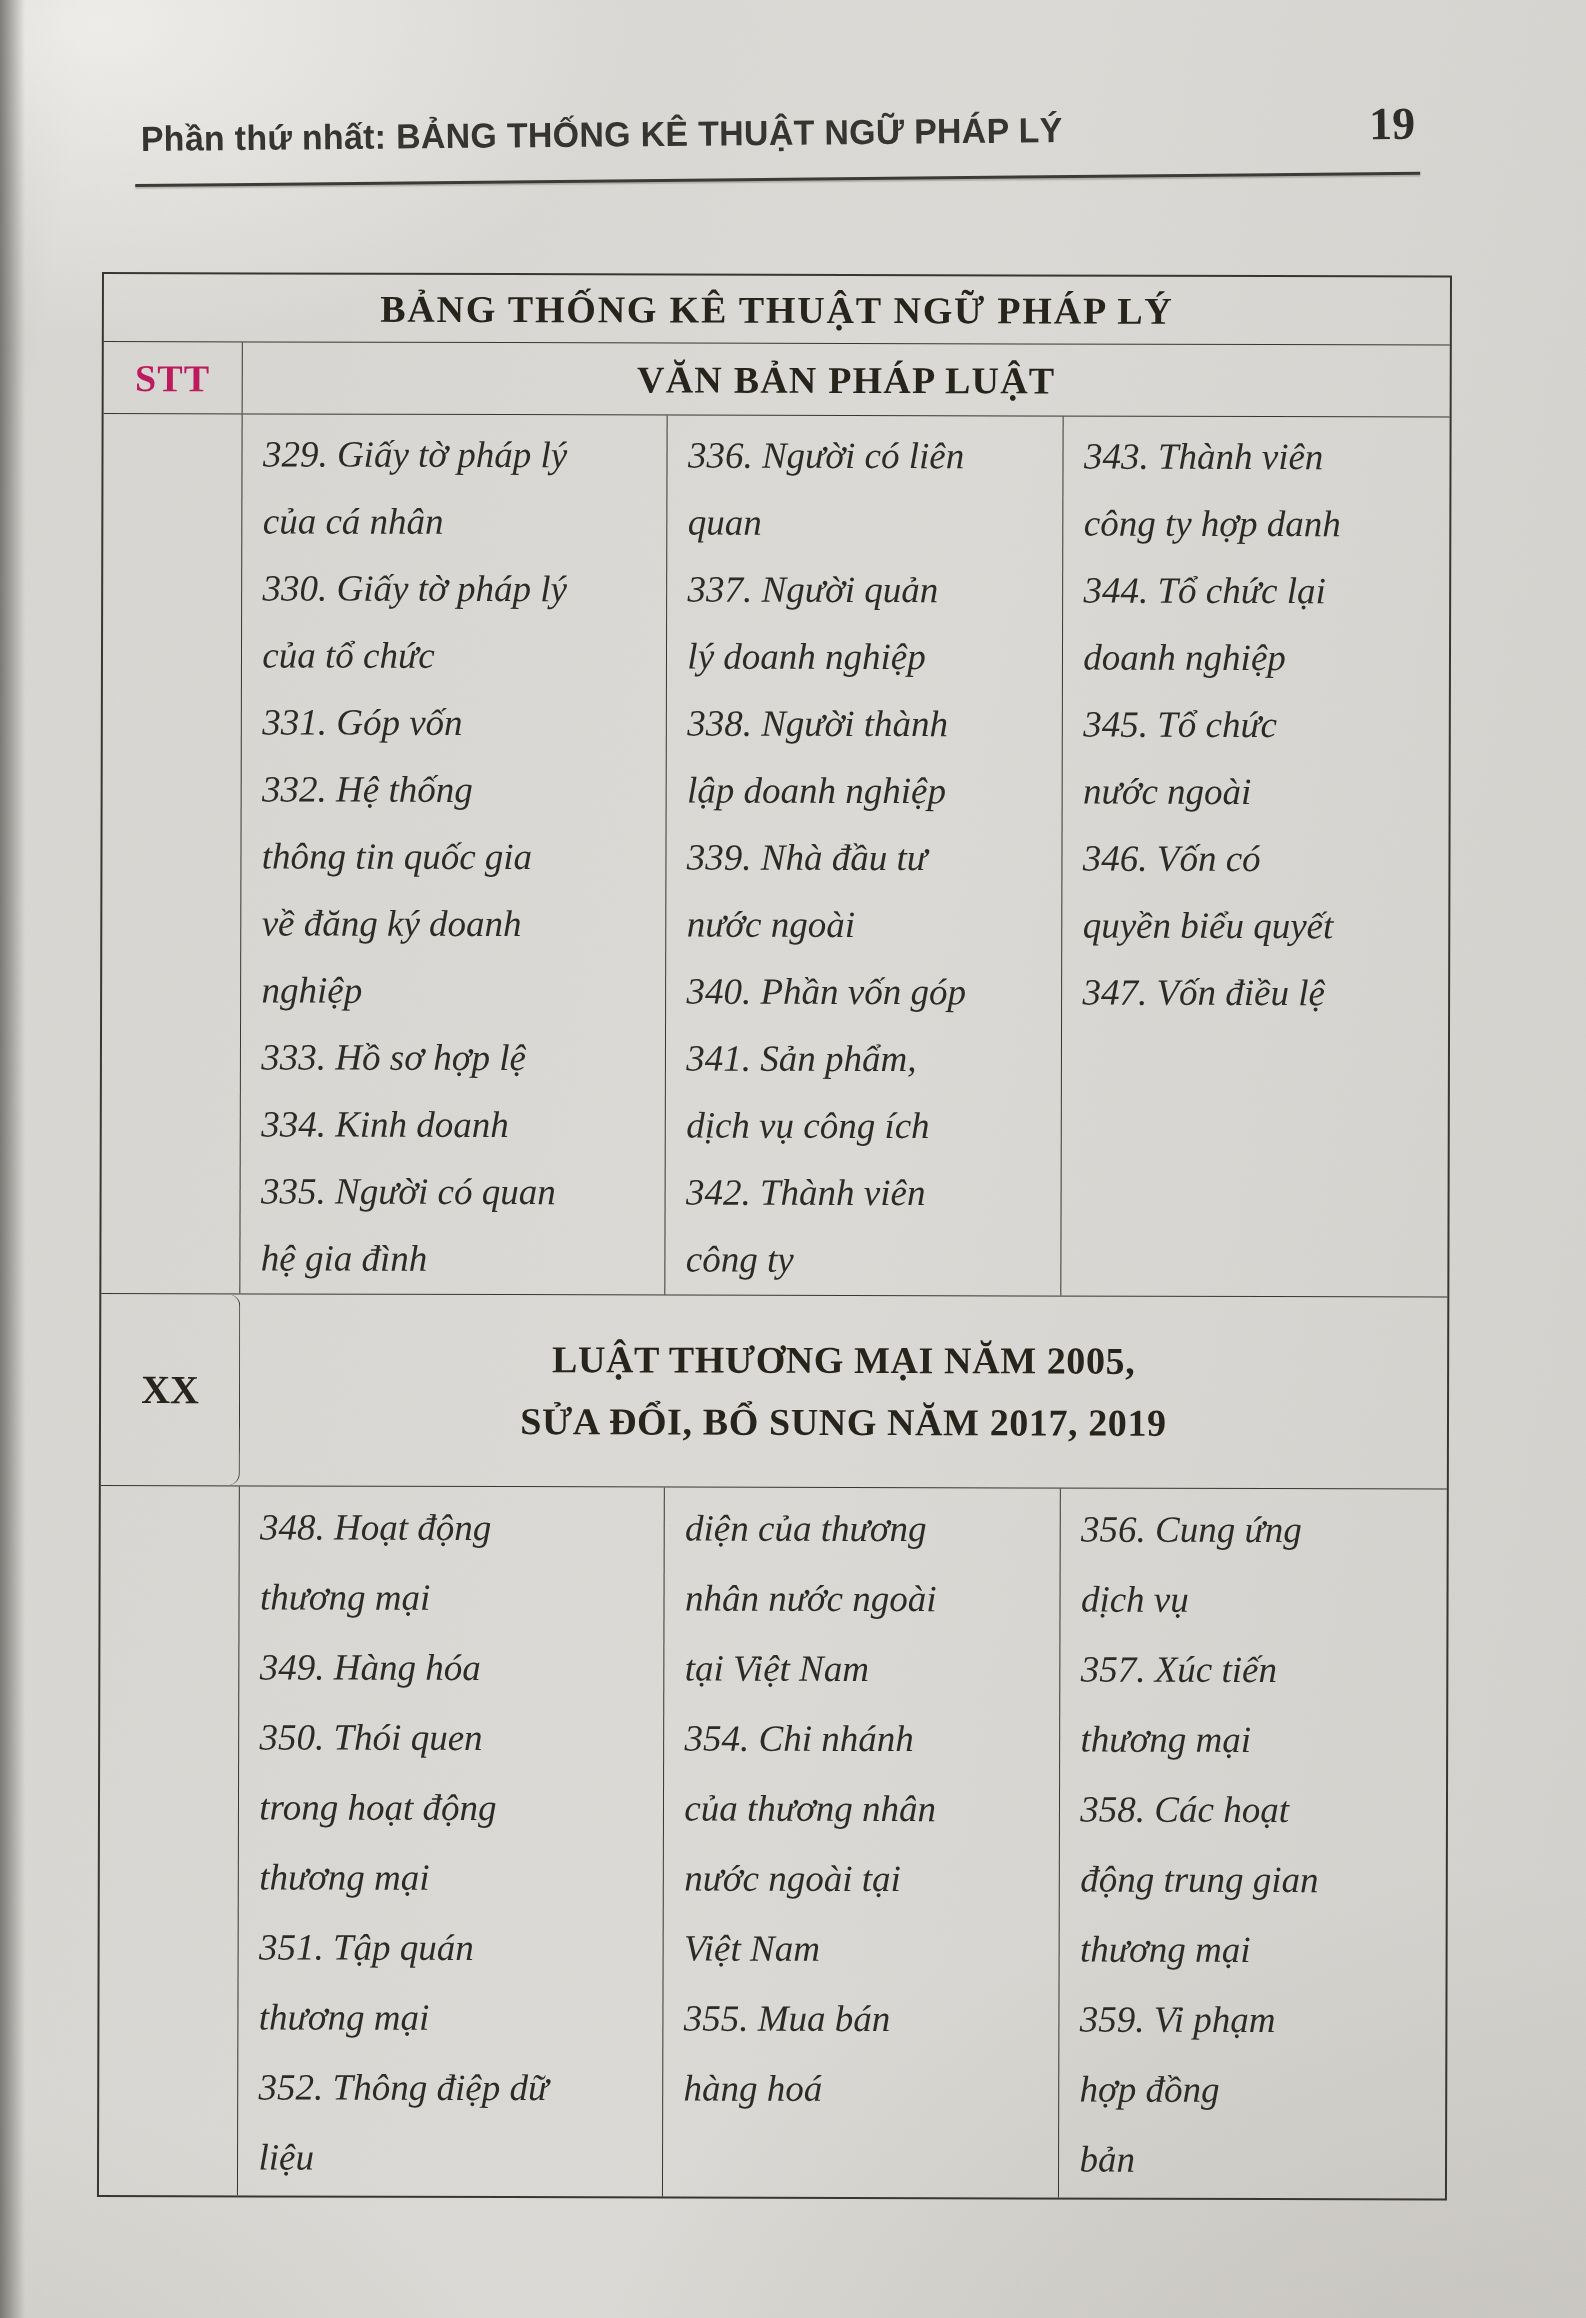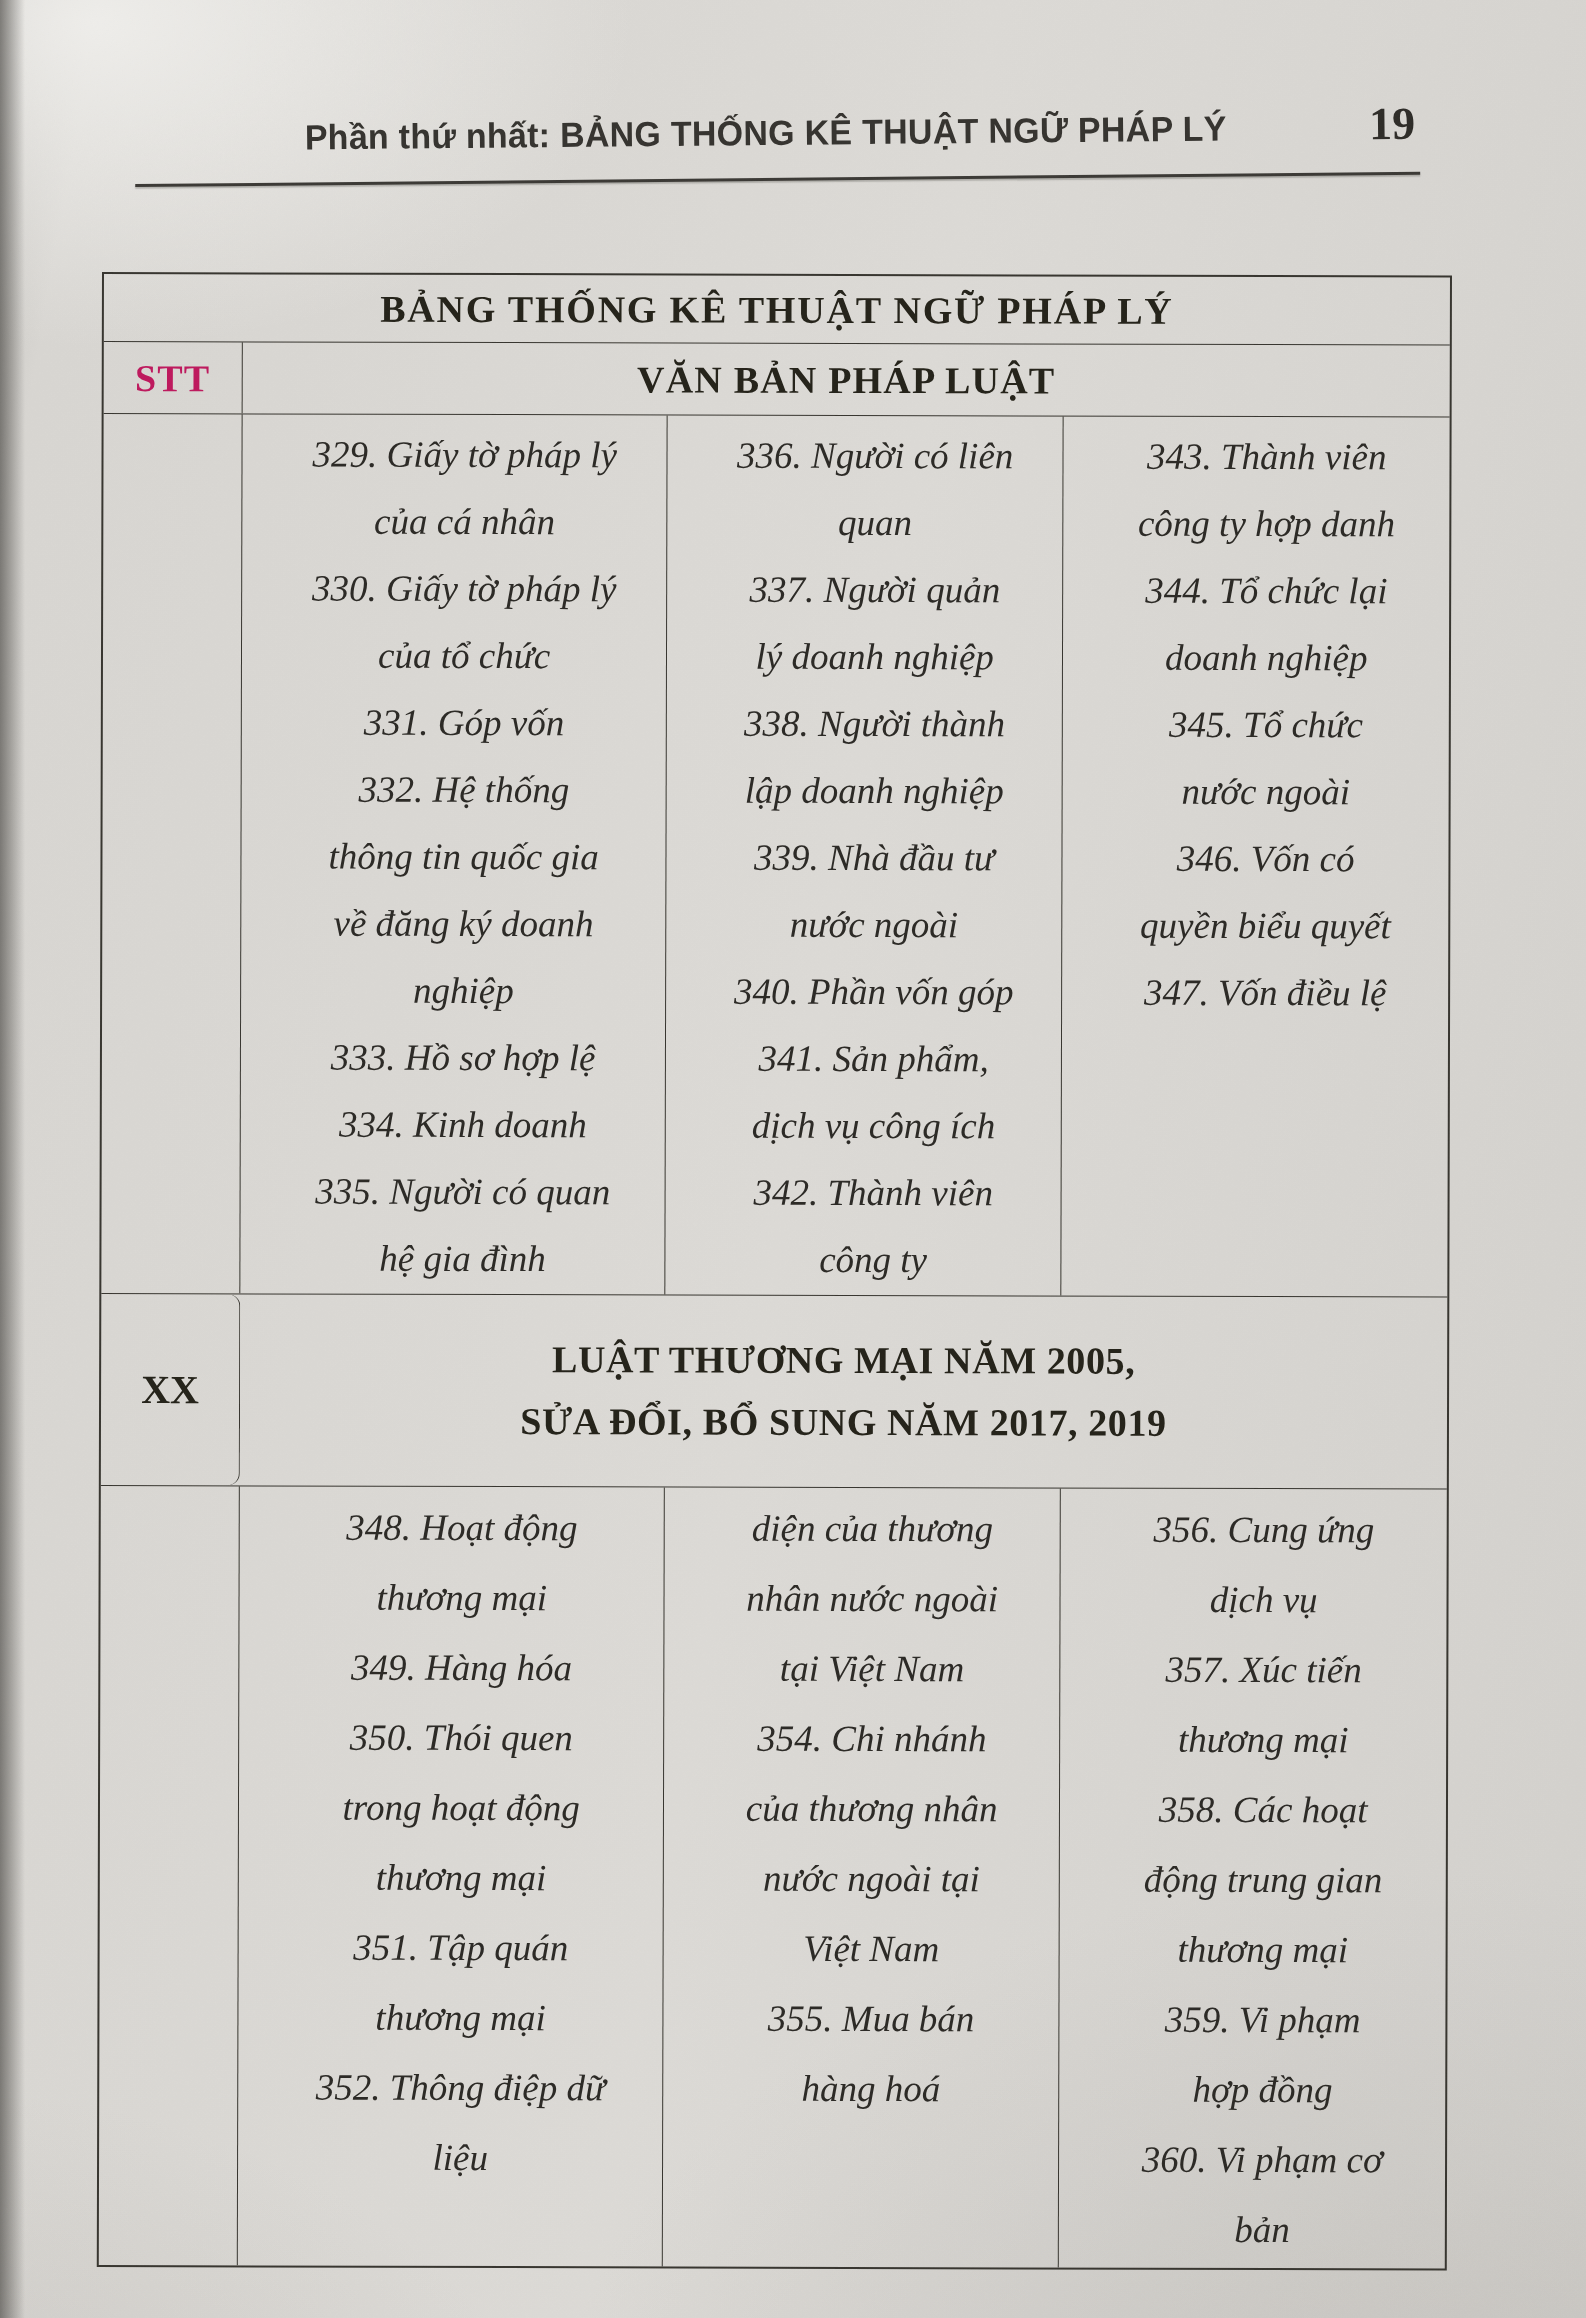--- a/index.html
+++ b/index.html
@@ -17,21 +17,21 @@
       radial-gradient(1201px 841px at -5% 110%, rgba(168,165,160,0.30), rgba(168,165,160,0) 55%),
       linear-gradient(100deg, #c6c4c0 0%, #d8d6d2 5%, #dcdad6 50%, #d3d1cd 100%);
   }
   
   body::before {
     content: ""; position: absolute; left: 0; top: 0; bottom: 0; width: 25px;
     background: linear-gradient(to right, rgba(90,88,84,0.75), rgba(90,88,84,0));
     z-index: 3;
   }
 
-  .page { position: absolute; inset: 0; text-align: center; }
+  .page { position: absolute; inset: 0; }
 
   
   .running-header {
     position: absolute; left: 141px; top: 119px; width: 1278px; height: 78px;
     transform: rotate(-0.55deg); transform-origin: left center;
     font-family: "Liberation Sans", "DejaVu Sans", sans-serif;
   }
   .rh-title {
     display: inline-block; white-space: nowrap;
     font-size: 35px; font-weight: 700; color: #35332f;
@@ -203,21 +203,20 @@
       <div class="term-col col-c">
           <div class="line">356. Cung ứng</div>
           <div class="line">dịch vụ</div>
           <div class="line">357. Xúc tiến</div>
           <div class="line">thương mại</div>
           <div class="line">358. Các hoạt</div>
           <div class="line">động trung gian</div>
           <div class="line">thương mại</div>
           <div class="line">359. Vi phạm</div>
           <div class="line">hợp đồng</div>
-          <div class="line">360. Vi phạm cơ</div>
           <div class="line">bản</div>
         </div>
     </div>
 
   </div>
 
   <svg class="texture" width="1587" height="2319" xmlns="http://www.w3.org/2000/svg" viewBox="0 0 2642 3860">
     <filter id="paper">
       <feTurbulence type="fractalNoise" baseFrequency="0.82" numOctaves="2" seed="7"></feTurbulence>
       <feColorMatrix type="matrix" values="0 0 0 0 0.45  0 0 0 0 0.44  0 0 0 0 0.42  0 0 0 0.055 0"></feColorMatrix>

